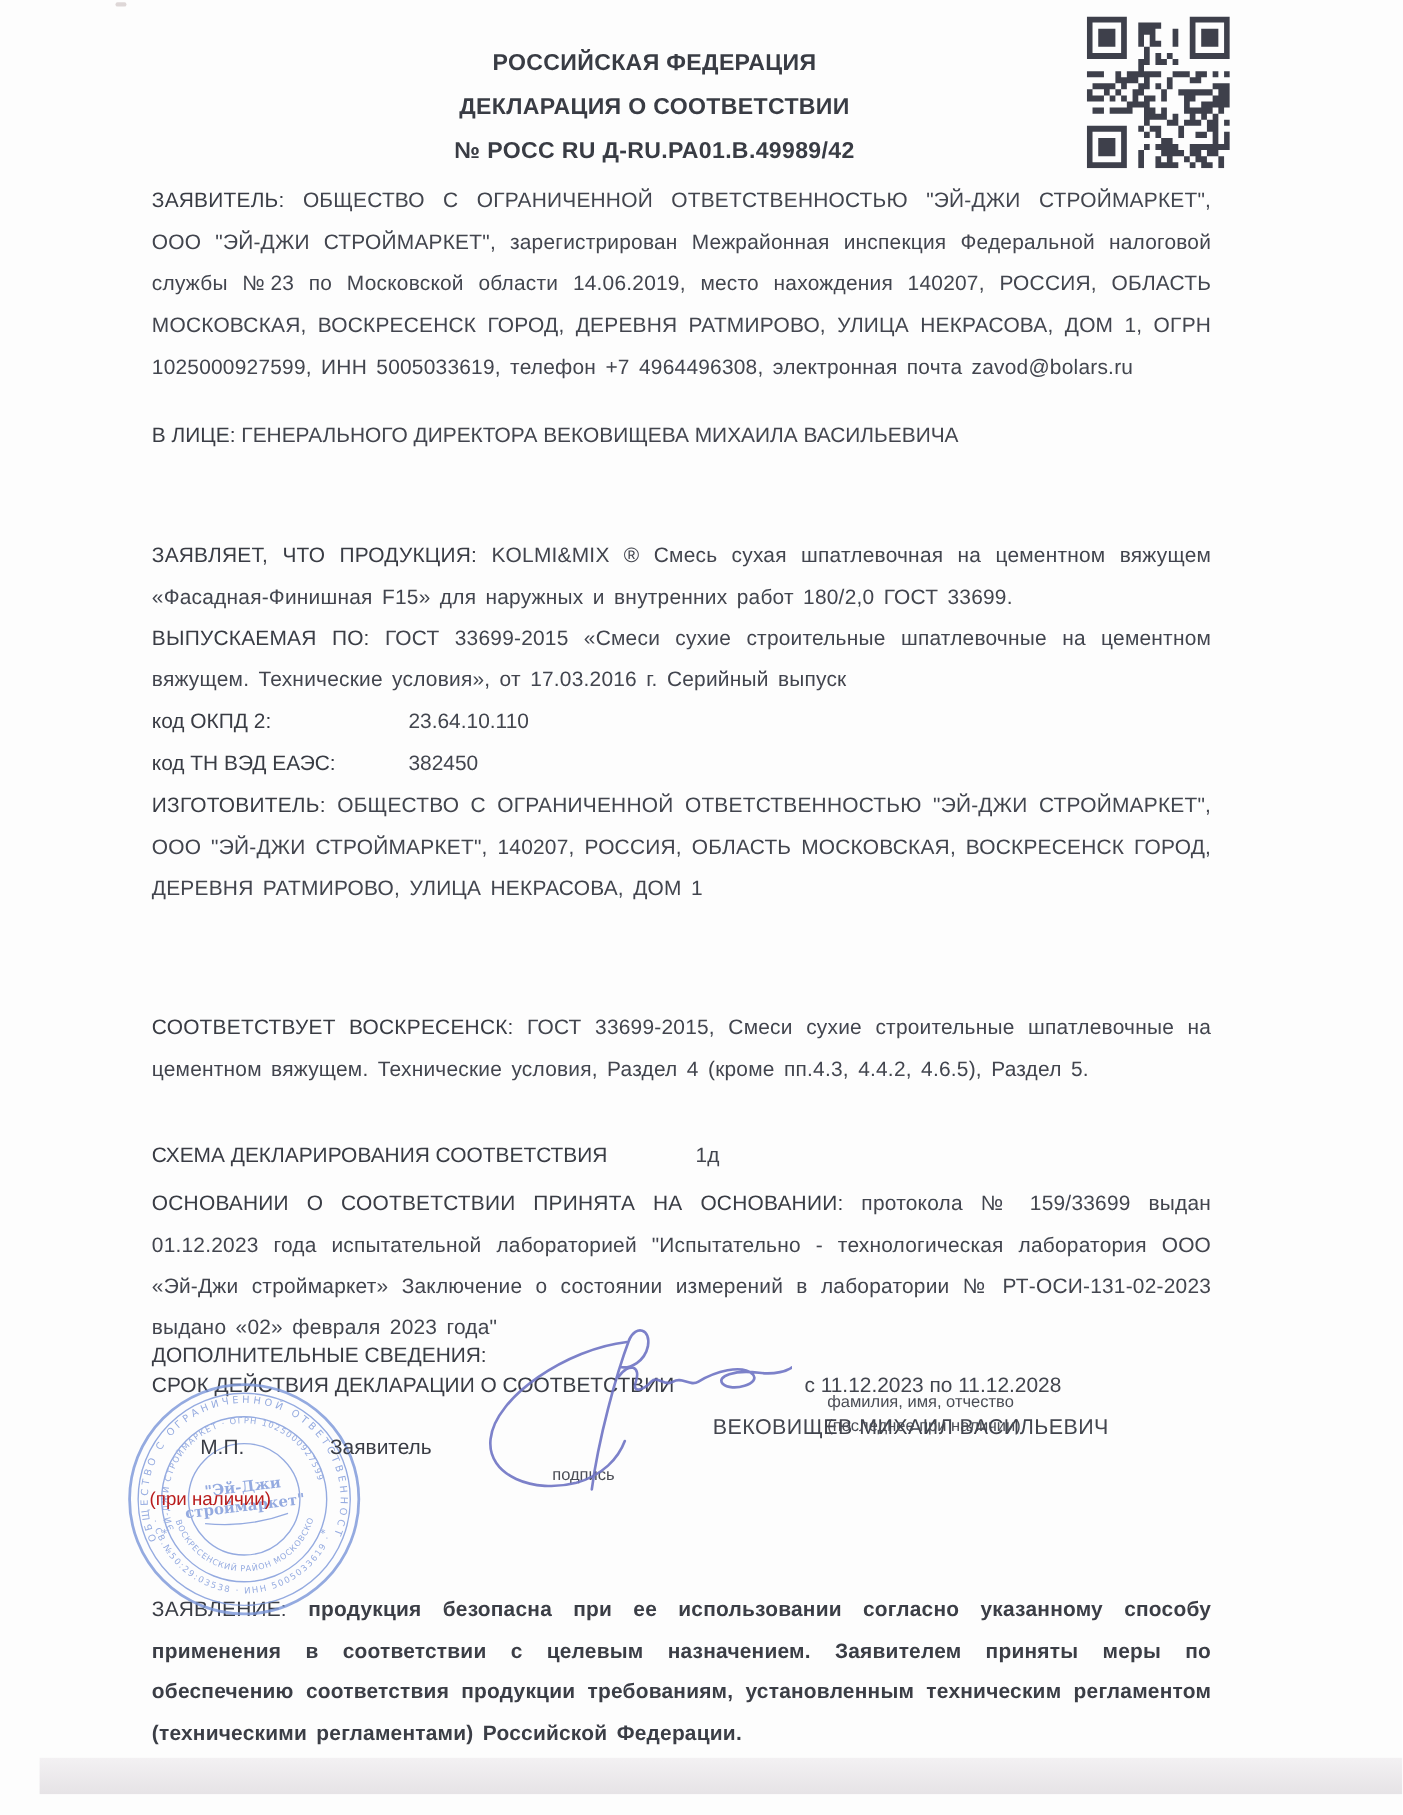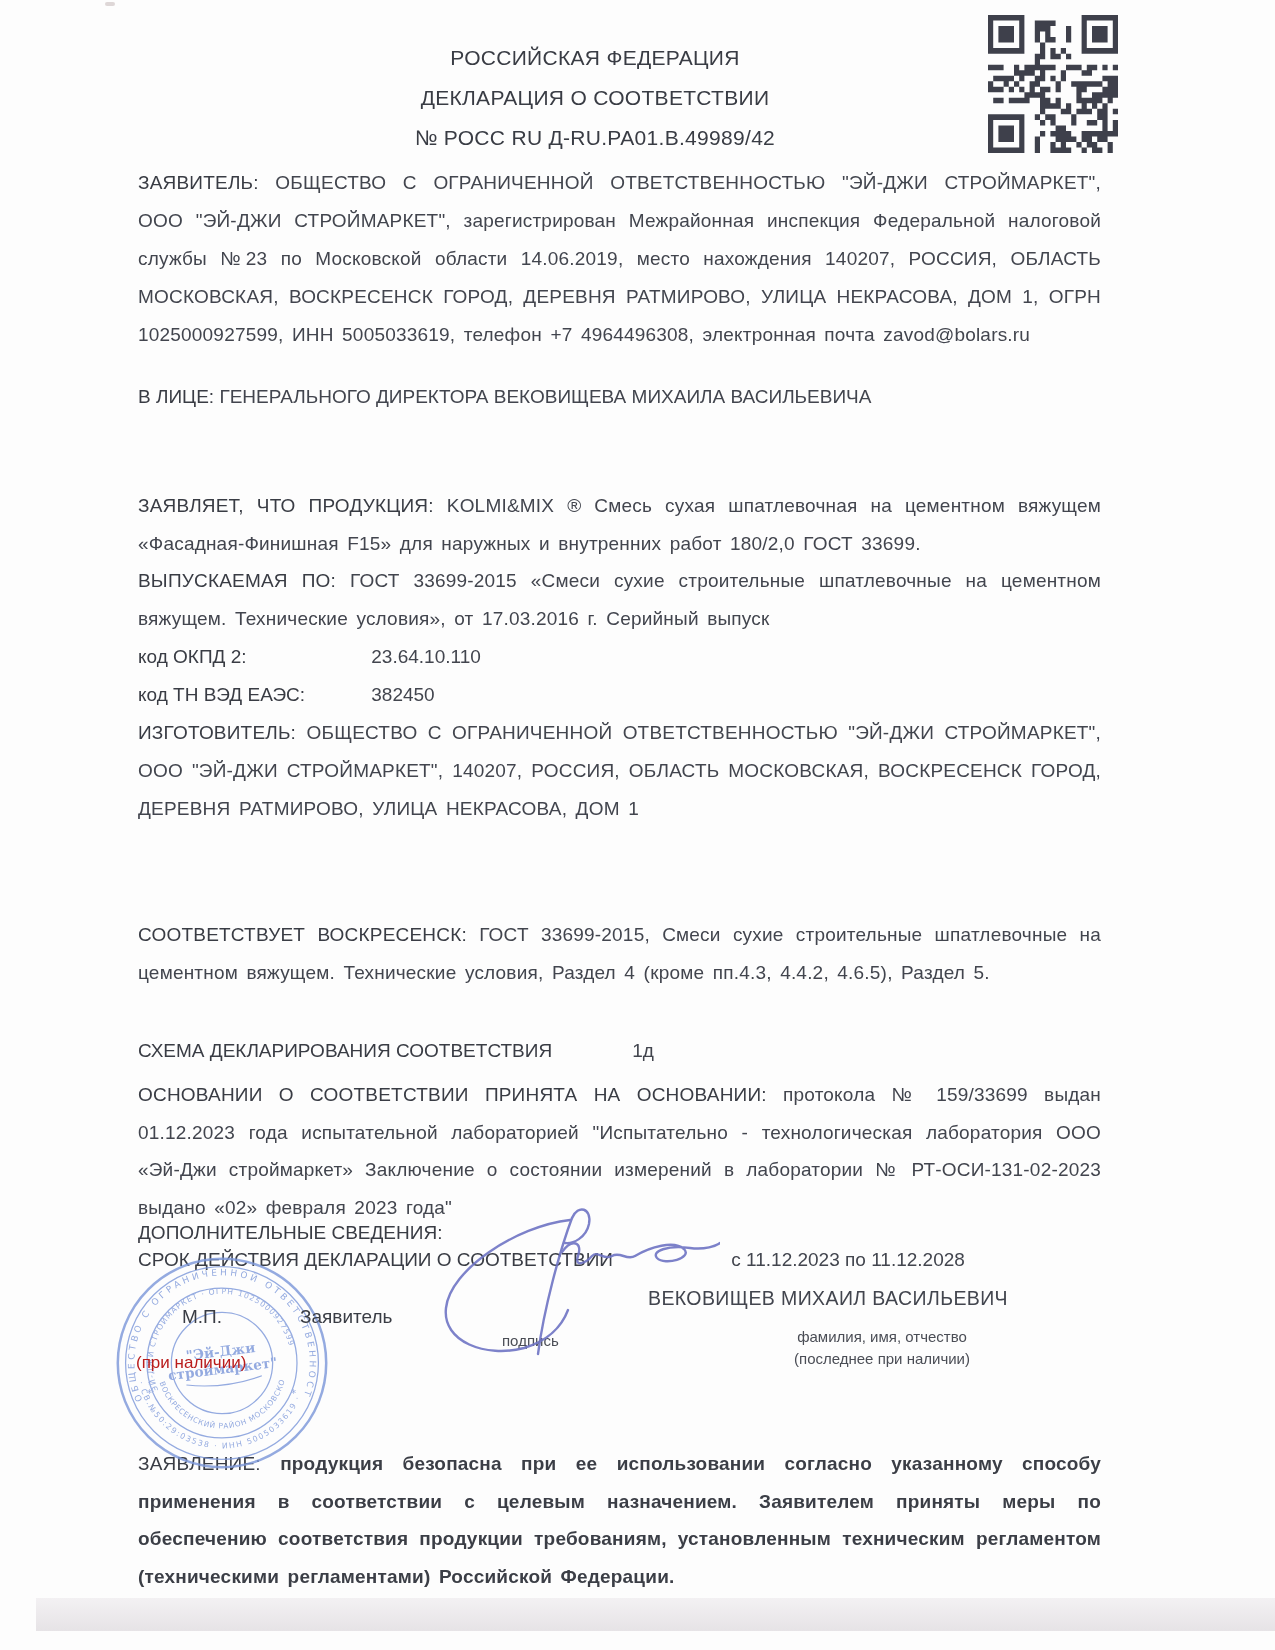--- a/index.html
+++ b/index.html
@@ -1,19 +1,19 @@
 <!DOCTYPE html>
 <html><head>
 <meta charset="utf-8">
 <style>
   html,body{margin:0;padding:0;background:#ffffff}
   .page{position:relative;width:1275px;height:1650px;background:#fdfdfd;
         font-family:"Liberation Sans",sans-serif;color:#42454e;overflow:hidden}
   .abs{position:absolute}
-  .hdr{position:absolute;left:0;width:1190px;text-align:center;font-weight:normal;
+  .hdr{position:absolute;left:0;width:1190px;text-align:center;font-weight:bold;
        font-size:21px;color:#393c44;letter-spacing:.3px;white-space:nowrap}
   .para{position:absolute;left:138px;width:963px;font-size:19px;line-height:38px;
         text-align:justify;word-spacing:3px;letter-spacing:.2px}
   .line{position:absolute;left:138px;font-size:19px;line-height:38px;white-space:nowrap}
   b{font-weight:normal;color:#393c44}
   .kv{display:inline-block;min-width:228px}
   .kv2{display:inline-block;min-width:489px}
   .kv3{display:inline-block;min-width:588px}
   .cap{font-size:15px;line-height:22px;color:#4a4d55}
   .boldpara{font-weight:bold;color:#3b3e46}
@@ -100,21 +100,21 @@
 
   <div class="line" style="left:182px;top:1298px;z-index:6">
     <b>М.П.</b>
   </div>
   <div class="line" style="left:300px;top:1298px;z-index:6">
     <b>Заявитель</b>
   </div>
   <div class="line" style="left:136px;top:1344px;font-size:17px;z-index:6;color:#b91c1c">(при наличии)</div>
   <div class="line" style="left:648px;top:1279px;font-size:19.5px;letter-spacing:.4px">ВЕКОВИЩЕВ МИХАИЛ ВАСИЛЬЕВИЧ</div>
   <div class="line cap" style="left:502px;top:1330px">подпись</div>
-  <div class="abs cap" style="left:752px;top:1326px;width:260px;text-align:center">
+  <div class="abs cap" style="left:752px;top:1264px;width:260px;text-align:left">
     <div>фамилия, имя, отчество</div>
     <div>(последнее при наличии)</div>
   </div>
 
   <svg class="sig" viewBox="0 0 300 175">
     <g fill="none" stroke="#6f74c4" stroke-width="2.4" stroke-linecap="round" opacity=".9">
       <path d="M 150 22 C 96 28 30 72 26 110 C 22 144 66 160 104 150 C 128 143 142 128 148 112"></path>
       <path d="M 152 20 C 140 52 124 110 118 156"></path>
       <path d="M 152 20 C 158 6 172 10 169 26 C 166 40 153 46 145 45"></path>
       <path d="M 142 54 C 152 40 163 44 158 58 C 154 70 166 65 172 58 C 178 52 184 63 192 58 C 200 53 207 63 215 58 C 230 49 254 42 264 51 C 273 60 245 68 237 60 C 231 53 248 47 270 50 C 285 52 296 48 300 45"></path>

